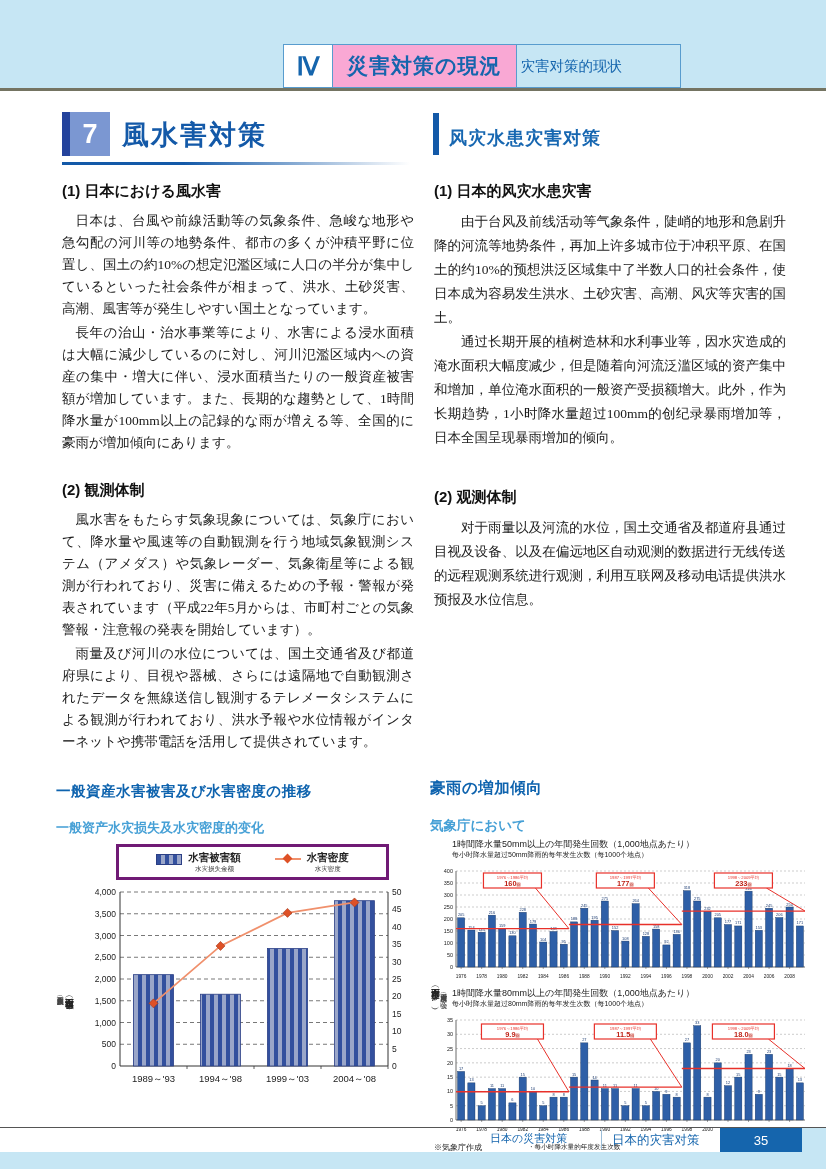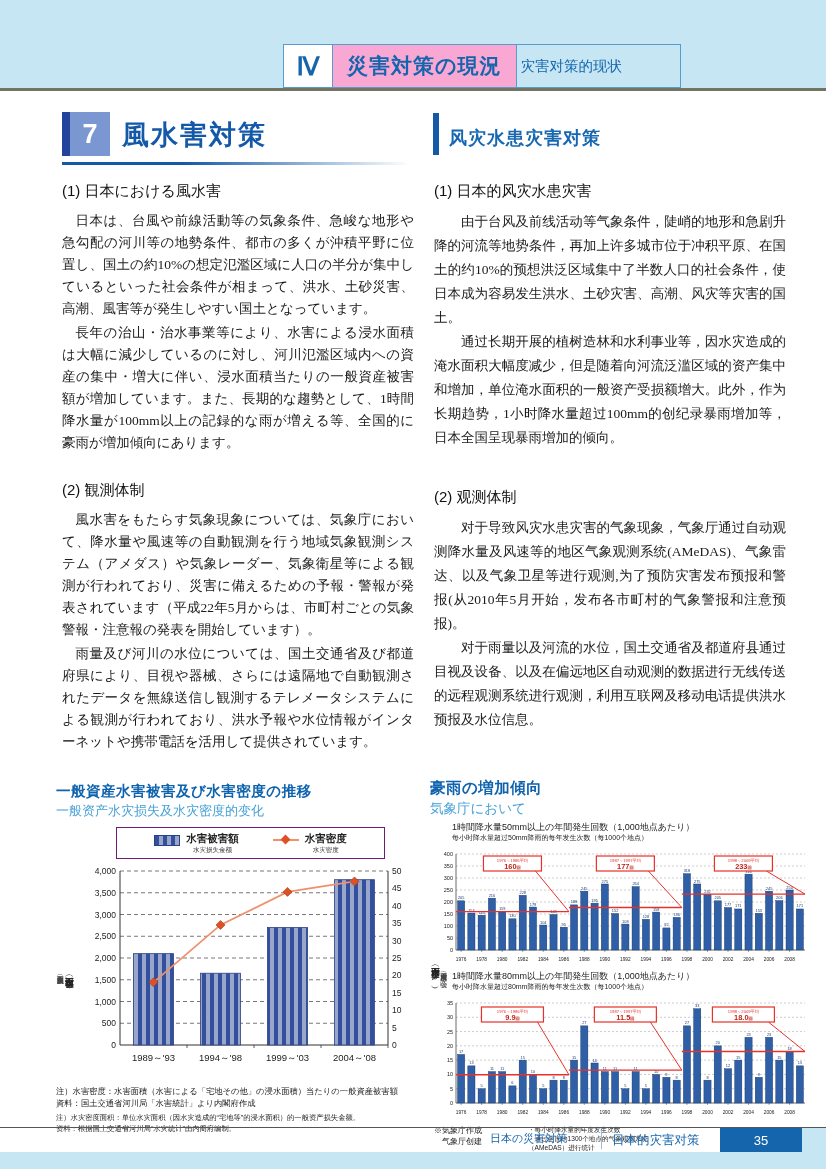--- a/index.html
+++ b/index.html
@@ -21,30 +21,30 @@
               color:#fff;font-size:27px;font-weight:bold;}
   .sec7-title{position:absolute;left:122px;top:117px;font-size:27px;font-weight:bold;color:#1359a8;letter-spacing:2px;}
   .sec7-underline{position:absolute;left:62px;top:162px;width:348px;height:3px;
                   background:linear-gradient(to right,#1359a8 0%,#1359a8 35%,rgba(19,89,168,0) 100%);}
   .secR-bar{position:absolute;left:433px;top:113px;width:6px;height:42px;background:#1359a8;}
   .secR-title{position:absolute;left:449px;top:126px;font-size:18px;font-weight:bold;color:#1767b1;letter-spacing:1px;}
   
   .tblock{position:absolute;width:352px;}
   .tb-ja{left:62px;}
   .tb-zh{left:434px;}
-  .h-sec{font-size:15px;font-weight:normal;color:#111;margin:0 0 9px 0;font-family:"Liberation Sans",sans-serif;}
+  .h-sec{font-size:15px;font-weight:bold;color:#111;margin:0 0 9px 0;font-family:"Liberation Sans",sans-serif;}
   .p-ja{font-family:"Liberation Serif","DejaVu Serif",serif;font-size:13.5px;line-height:22px;
         color:#1a1a1a;text-align:justify;text-indent:1em;margin:0;}
   .p-zh{font-family:"Liberation Serif","DejaVu Serif",serif;font-size:13.5px;line-height:24px;
         color:#1a1a1a;text-align:justify;text-indent:2em;margin:0;}
   
   .lchart{position:absolute;left:56px;top:782px;width:360px;}
   .c-title-ja{font-size:14.5px;font-weight:bold;color:#0e63ae;letter-spacing:0.5px;}
-  .c-title-zh{font-size:13px;color:#46a0d6;margin-top:1px;}
-  .legendbox{width:255px;margin:7px 0 4px 60px;border:1px solid #701a75;display:flex;
+  .c-title-zh{font-size:13px;color:#46a0d6;margin-top:18px;font-weight:bold;}
+  .legendbox{width:255px;margin:7px 0 4px 60px;border:3px solid #701a75;display:flex;
              justify-content:center;gap:34px;padding:4px 6px 3px 6px;}
   .leg-item{display:flex;align-items:flex-start;gap:6px;}
   .leg-swatch{width:24px;height:9px;margin-top:3px;
               background:repeating-linear-gradient(90deg,#33509e 0 4px,#9aa6c9 4px 8px);
               border:1px solid #2b3f85;}
   .leg-line{width:26px;height:2px;background:#f0906c;margin-top:7px;position:relative;}
   .leg-line::after{content:"";position:absolute;left:9px;top:-3px;width:7px;height:7px;
                    background:#de5126;transform:rotate(45deg);}
   .leg-txt{display:flex;flex-direction:column;align-items:center;}
   .leg-name{font-size:10.5px;font-weight:bold;color:#222;}
@@ -109,21 +109,20 @@
   </div>
 
   <div class="tblock tb-zh" style="top:182px;">
     <p class="h-sec">(1) 日本的风灾水患灾害</p>
     <p class="p-zh">由于台风及前线活动等气象条件，陡峭的地形和急剧升降的河流等地势条件，再加上许多城市位于冲积平原、在国土的约10%的预想洪泛区域集中了半数人口的社会条件，使日本成为容易发生洪水、土砂灾害、高潮、风灾等灾害的国土。</p>
     <p class="p-zh">通过长期开展的植树造林和水利事业等，因水灾造成的淹水面积大幅度减少，但是随着向河流泛滥区域的资产集中和增加，单位淹水面积的一般资产受损额增大。此外，作为长期趋势，1小时降水量超过100mm的创纪录暴雨增加等，日本全国呈现暴雨增加的倾向。</p>
   </div>
 
   <div class="tblock tb-zh" style="top:488px;">
     <p class="h-sec">(2) 观测体制</p>
-    <p class="p-zh">对于导致风灾水患灾害的气象现象，气象厅通过自动观测降水量及风速等的地区气象观测系统(AMeDAS)、气象雷达、以及气象卫星等进行观测,为了预防灾害发布预报和警报(从2010年5月开始，发布各市町村的气象警报和注意预报)。</p>
     <p class="p-zh">对于雨量以及河流的水位，国土交通省及都道府县通过目视及设备、以及在偏远地区自动观测的数据进行无线传送的远程观测系统进行观测，利用互联网及移动电话提供洪水预报及水位信息。</p>
   </div>
 
   <div class="lchart">
     <div class="c-title-ja">一般資産水害被害及び水害密度の推移</div>
     <div class="c-title-zh">一般资产水灾损失及水灾密度的变化</div>
     <div class="legendbox">
       <div class="leg-item">
         <span class="leg-swatch"></span>
         <span class="leg-txt">
@@ -193,27 +192,20 @@
             <line x1="113" y1="182" x2="113" y2="185" stroke="#333" stroke-width="0.8"></line>
             <text x="146.5" y="198" font-size="9.5" text-anchor="middle" fill="#222">1994～'98</text>
             <line x1="180" y1="182" x2="180" y2="185" stroke="#333" stroke-width="0.8"></line>
             <text x="213.5" y="198" font-size="9.5" text-anchor="middle" fill="#222">1999～'03</text>
             <line x1="247" y1="182" x2="247" y2="185" stroke="#333" stroke-width="0.8"></line>
             <text x="280.5" y="198" font-size="9.5" text-anchor="middle" fill="#222">2004～'08</text>
             <line x1="314" y1="182" x2="314" y2="185" stroke="#333" stroke-width="0.8"></line>
           </svg></div>
       <span class="vlab vlab-ja">水害密度（百万円／ha）</span>
       <span class="vlab vlab-zh">水灾密度（百万日元／公顷）</span>
-    </div>
-    <div class="lnotes">
-      <div class="note-ja">注）水害密度：水害面積（水害による「宅地その他」の浸水面積）当たりの一般資産被害額</div>
-      <div class="note-ja">資料：国土交通省河川局「水害統計」より内閣府作成</div>
-      <div class="gap"></div>
-      <div class="note-zh">注）水灾密度面积：单位水灾面积（因水灾造成的“宅地等”的浸水面积）的一般资产损失金额。</div>
-      <div class="note-zh">资料：根据国土交通省河川局“水灾统计”由内阁府编制。</div>
     </div>
   </div>
 
   <div class="rfig">
     <div class="c-title-ja" style="font-size:15.5px;">豪雨の増加傾向</div>
     <div class="c-title-zh" style="font-size:13.5px;">気象庁において</div>
     <div style="height:4px;"></div>
     <div class="sub-ja">1時間降水量50mm以上の年間発生回数（1,000地点あたり）</div>
     <div class="sub-zh">每小时降水量超过50mm降雨的每年发生次数（每1000个地点）</div>
     <div id="rain50-svg"><svg width="380" height="122" xmlns="http://www.w3.org/2000/svg">

